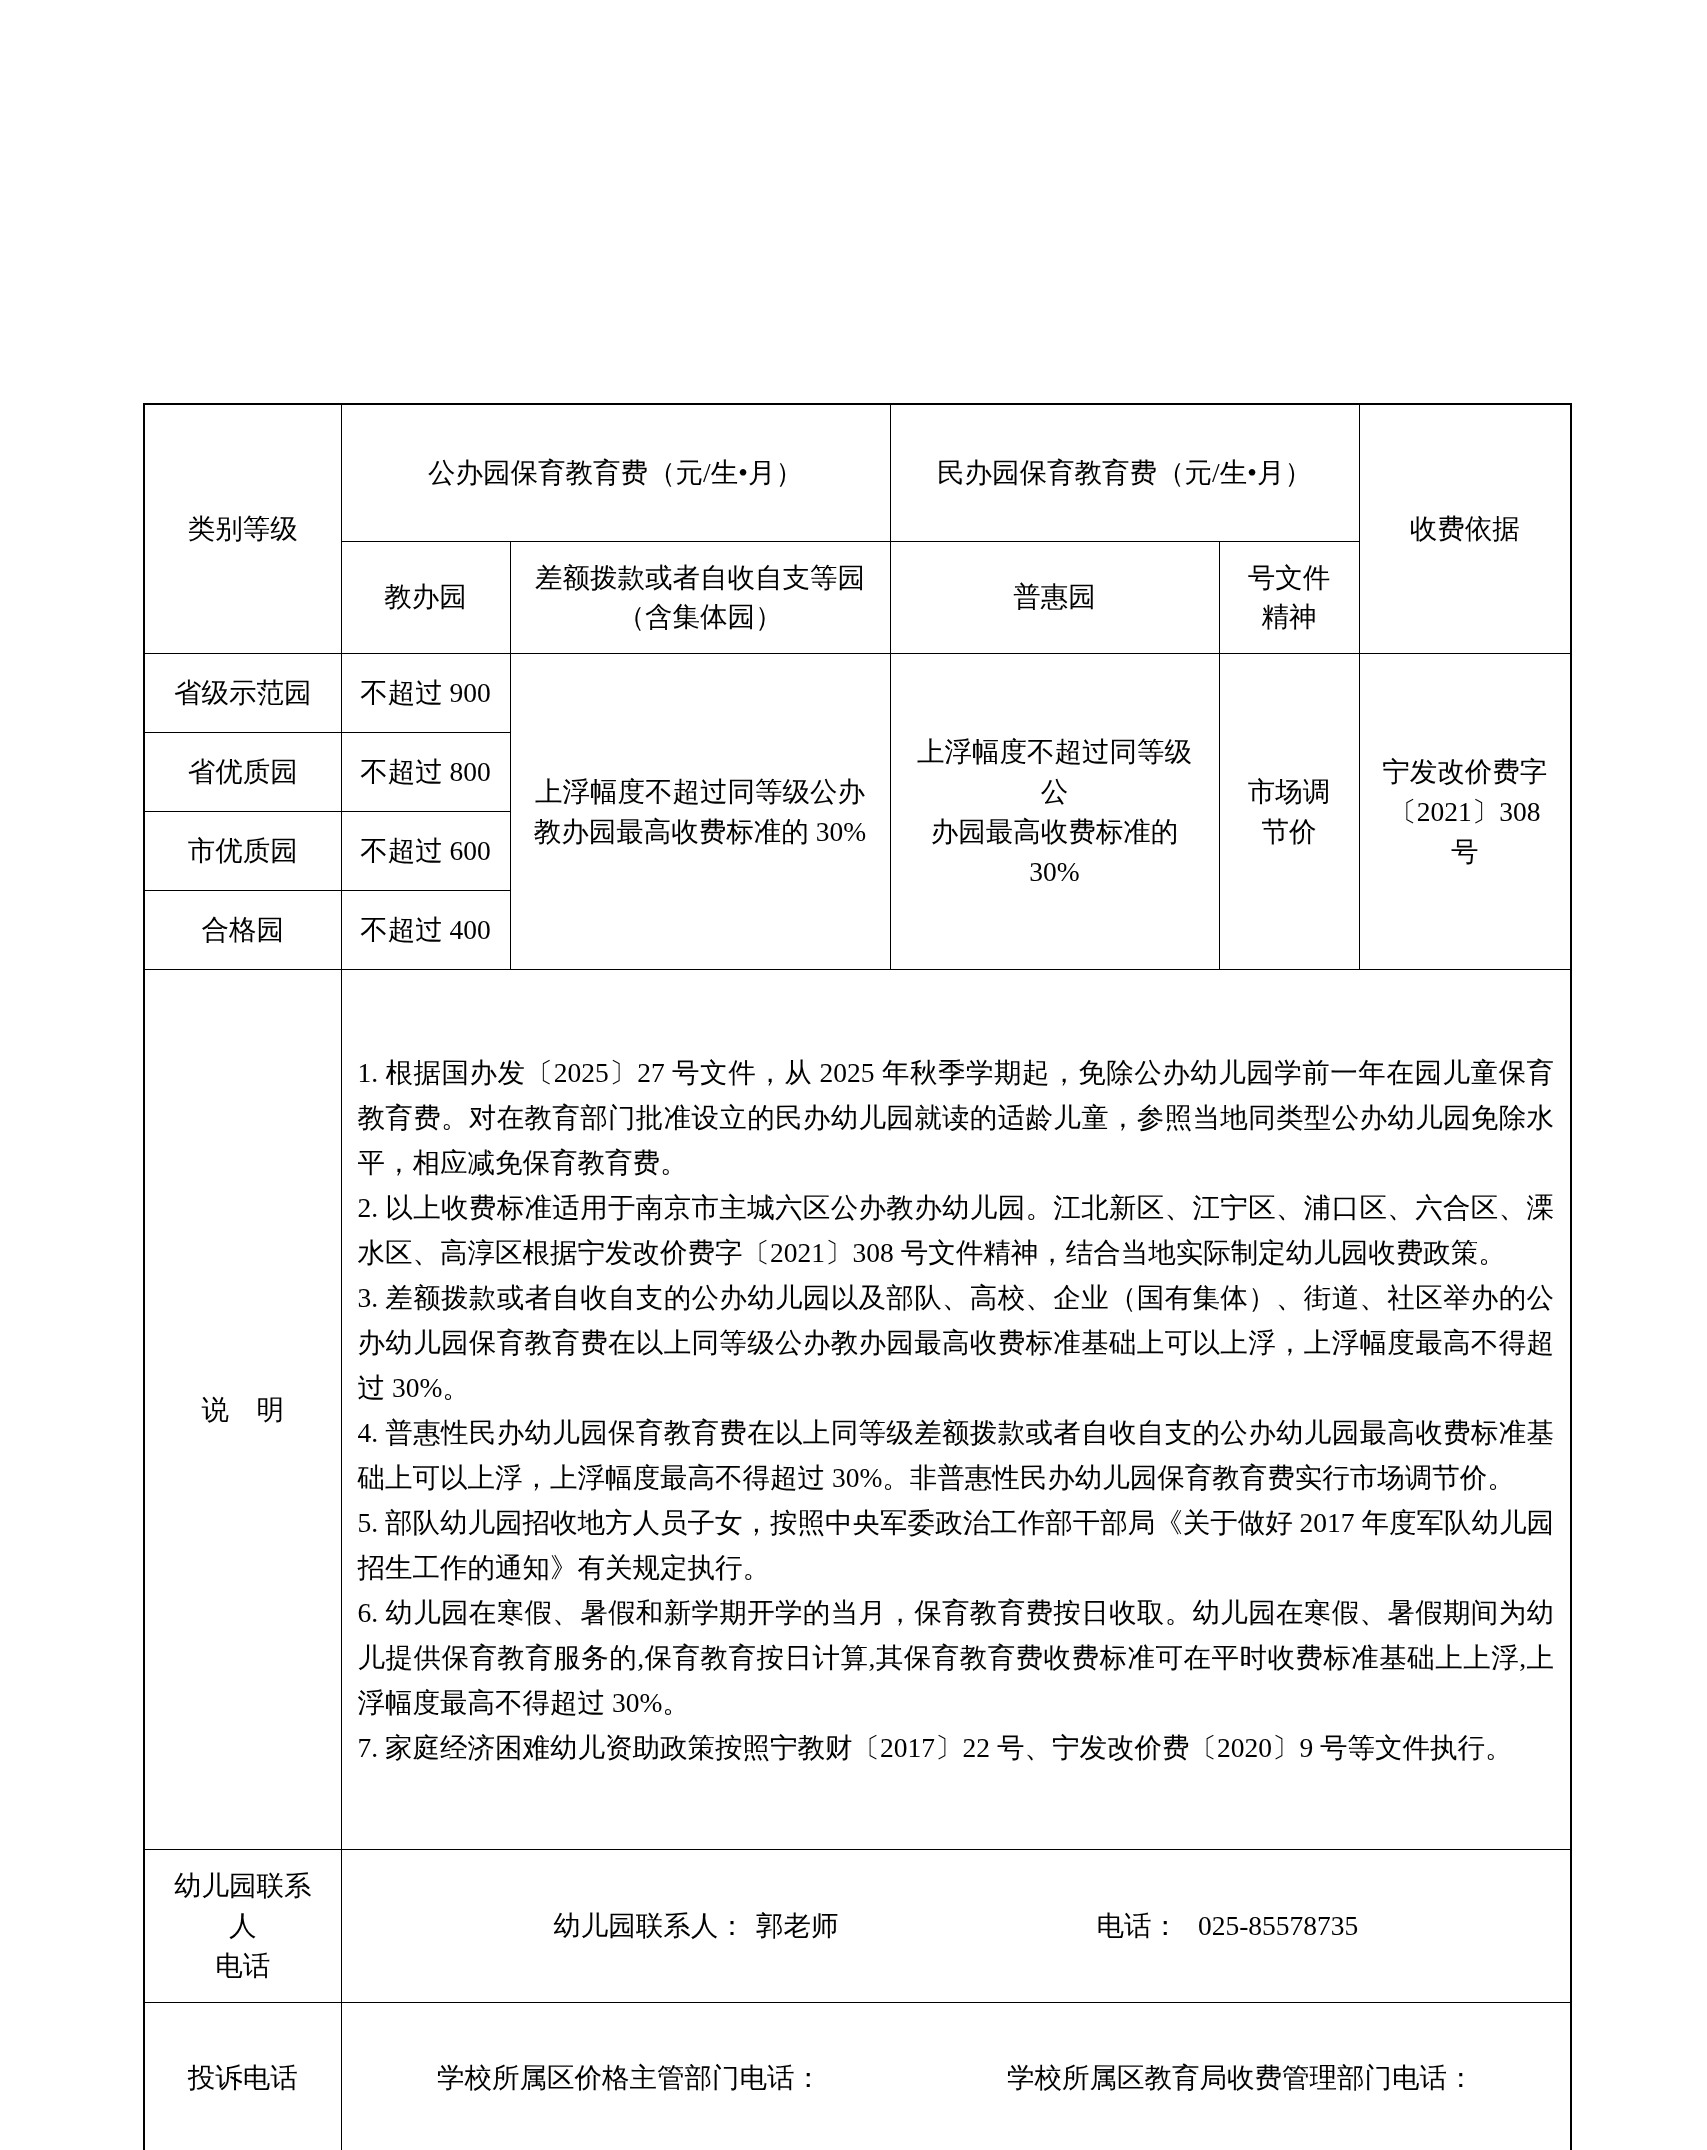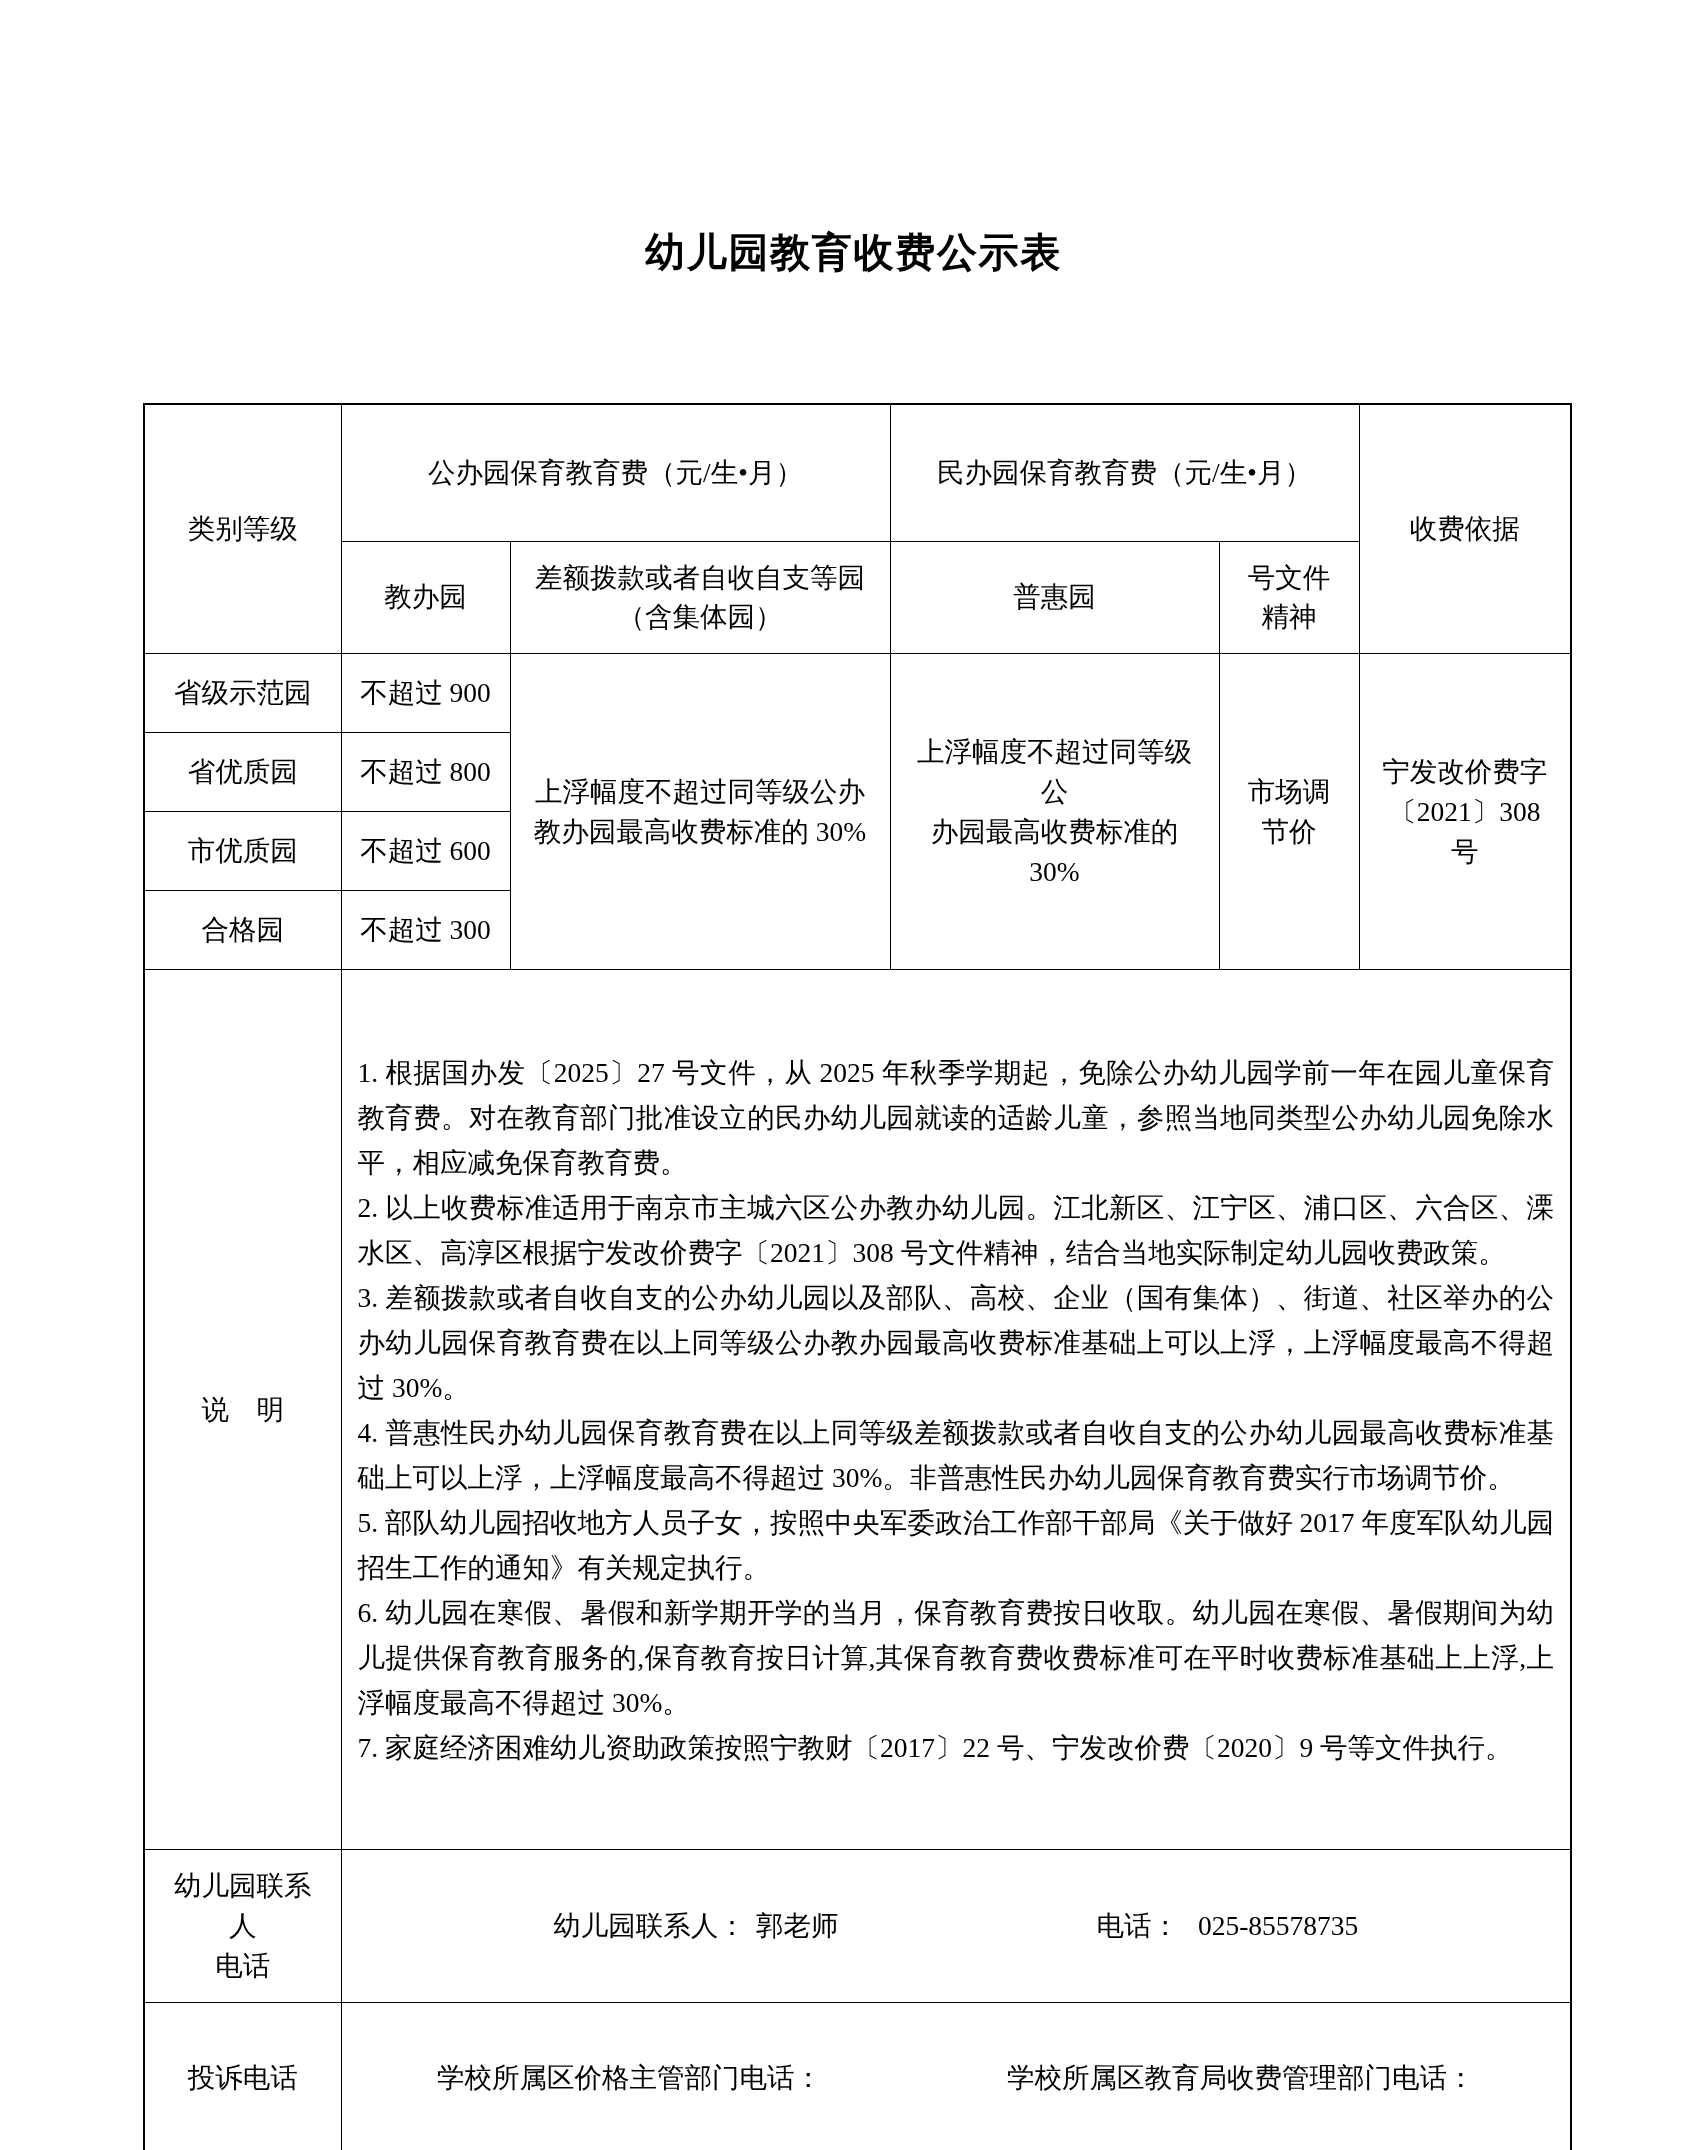--- a/index.html
+++ b/index.html
@@ -76,21 +76,20 @@
   .phone-label{margin-left:258px;}
   .phone-number{margin-left:19px;}
   .edu-dept{margin-left:185px;}
   td.complaint-label{text-align:left;padding-left:5.2px;}
 </style>
 </head>
 <body>
 
 <div class="page">
 
-  <h1 class="doc-title">幼儿园教育收费公示表</h1>
 
   <table class="fee-table">
     <colgroup>
       <col style="width:197px">
       <col style="width:169px">
       <col style="width:380px">
       <col style="width:329px">
       <col style="width:140px">
       <col style="width:212px">
     </colgroup>
@@ -136,21 +135,21 @@
       <td class="fee-cell">不超过 800</td>
     </tr>
 
     <tr class="r-data">
       <td>市优质园</td>
       <td class="fee-cell">不超过 600</td>
     </tr>
 
     <tr class="r-data">
       <td>合格园</td>
-      <td class="fee-cell">不超过 300</td>
+      <td class="fee-cell">不超过 400</td>
     </tr>
 
     <tr class="r-notes">
       <td>说　明</td>
       <td colspan="5" class="notes-cell">
         <p>1. 根据国办发〔2025〕27 号文件，从 2025 年秋季学期起，免除公办幼儿园学前一年在园儿童保育教育费。对在教育部门批准设立的民办幼儿园就读的适龄儿童，参照当地同类型公办幼儿园免除水平，相应减免保育教育费。</p>
         <p>2. 以上收费标准适用于南京市主城六区公办教办幼儿园。江北新区、江宁区、浦口区、六合区、溧水区、高淳区根据宁发改价费字〔2021〕308 号文件精神，结合当地实际制定幼儿园收费政策。</p>
         <p>3. 差额拨款或者自收自支的公办幼儿园以及部队、高校、企业（国有集体）、街道、社区举办的公办幼儿园保育教育费在以上同等级公办教办园最高收费标准基础上可以上浮，上浮幅度最高不得超过 30%。</p>
         <p>4. 普惠性民办幼儿园保育教育费在以上同等级差额拨款或者自收自支的公办幼儿园最高收费标准基础上可以上浮，上浮幅度最高不得超过 30%。非普惠性民办幼儿园保育教育费实行市场调节价。</p>
         <p>5. 部队幼儿园招收地方人员子女，按照中央军委政治工作部干部局《关于做好 2017 年度军队幼儿园招生工作的通知》有关规定执行。</p>

